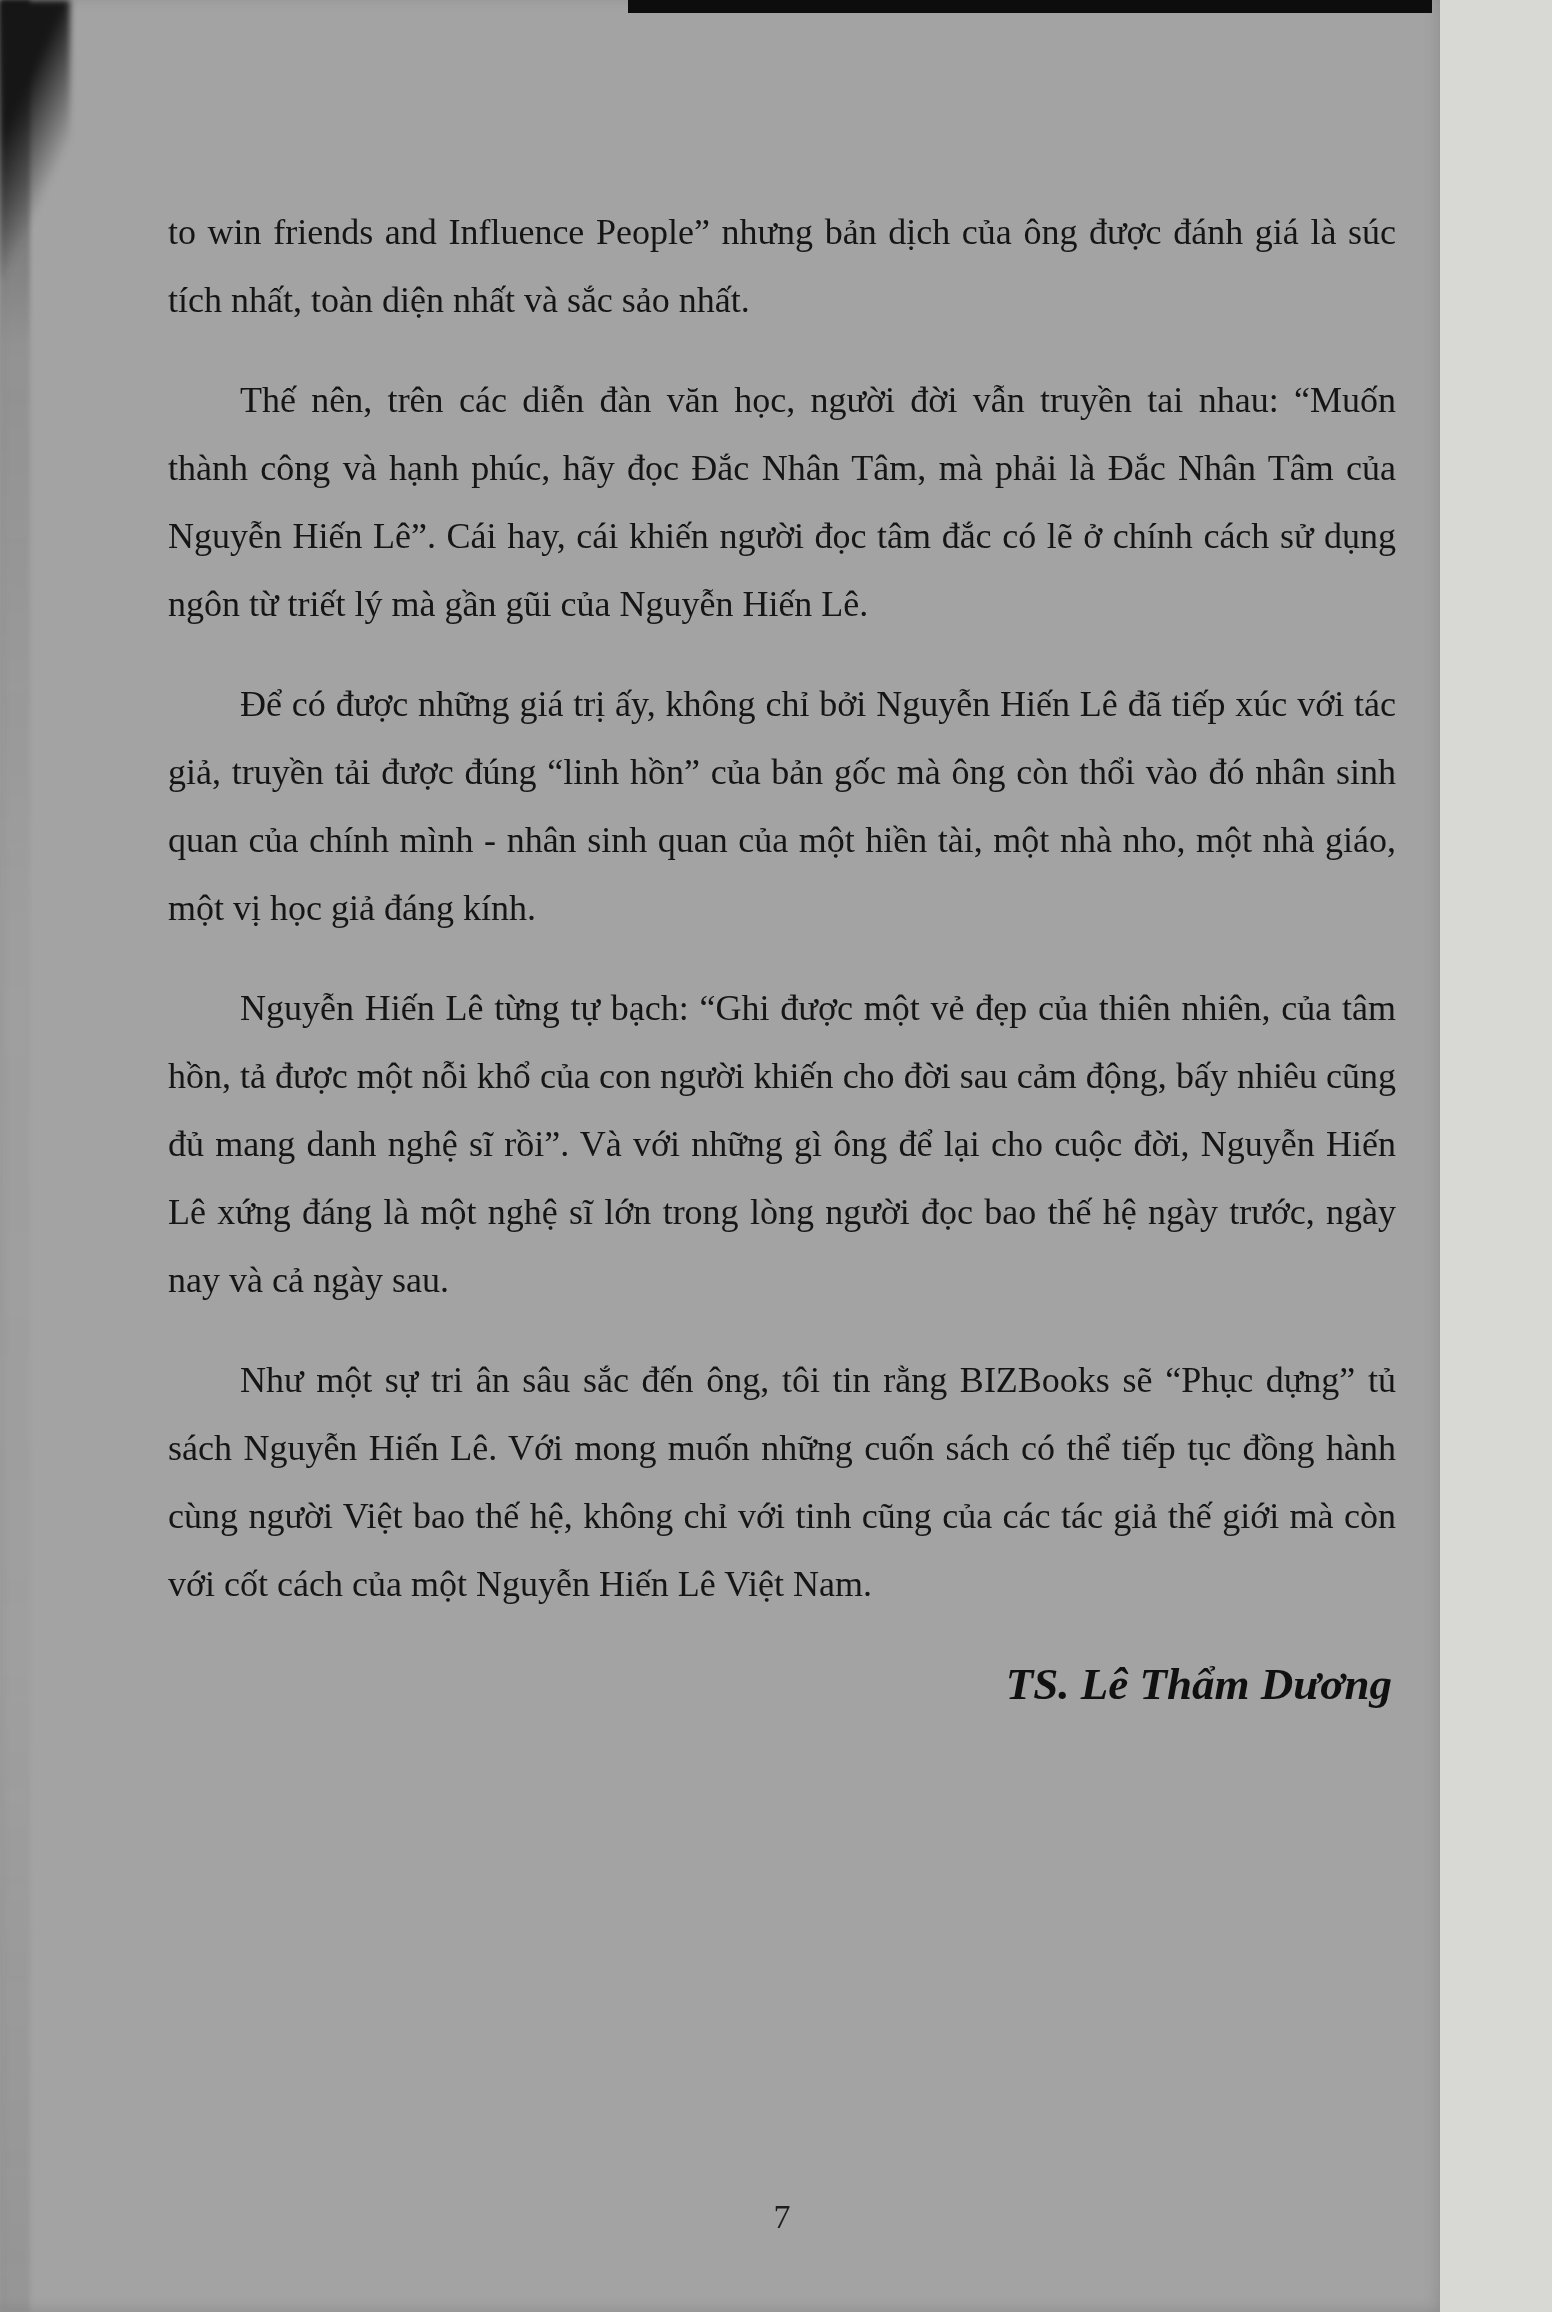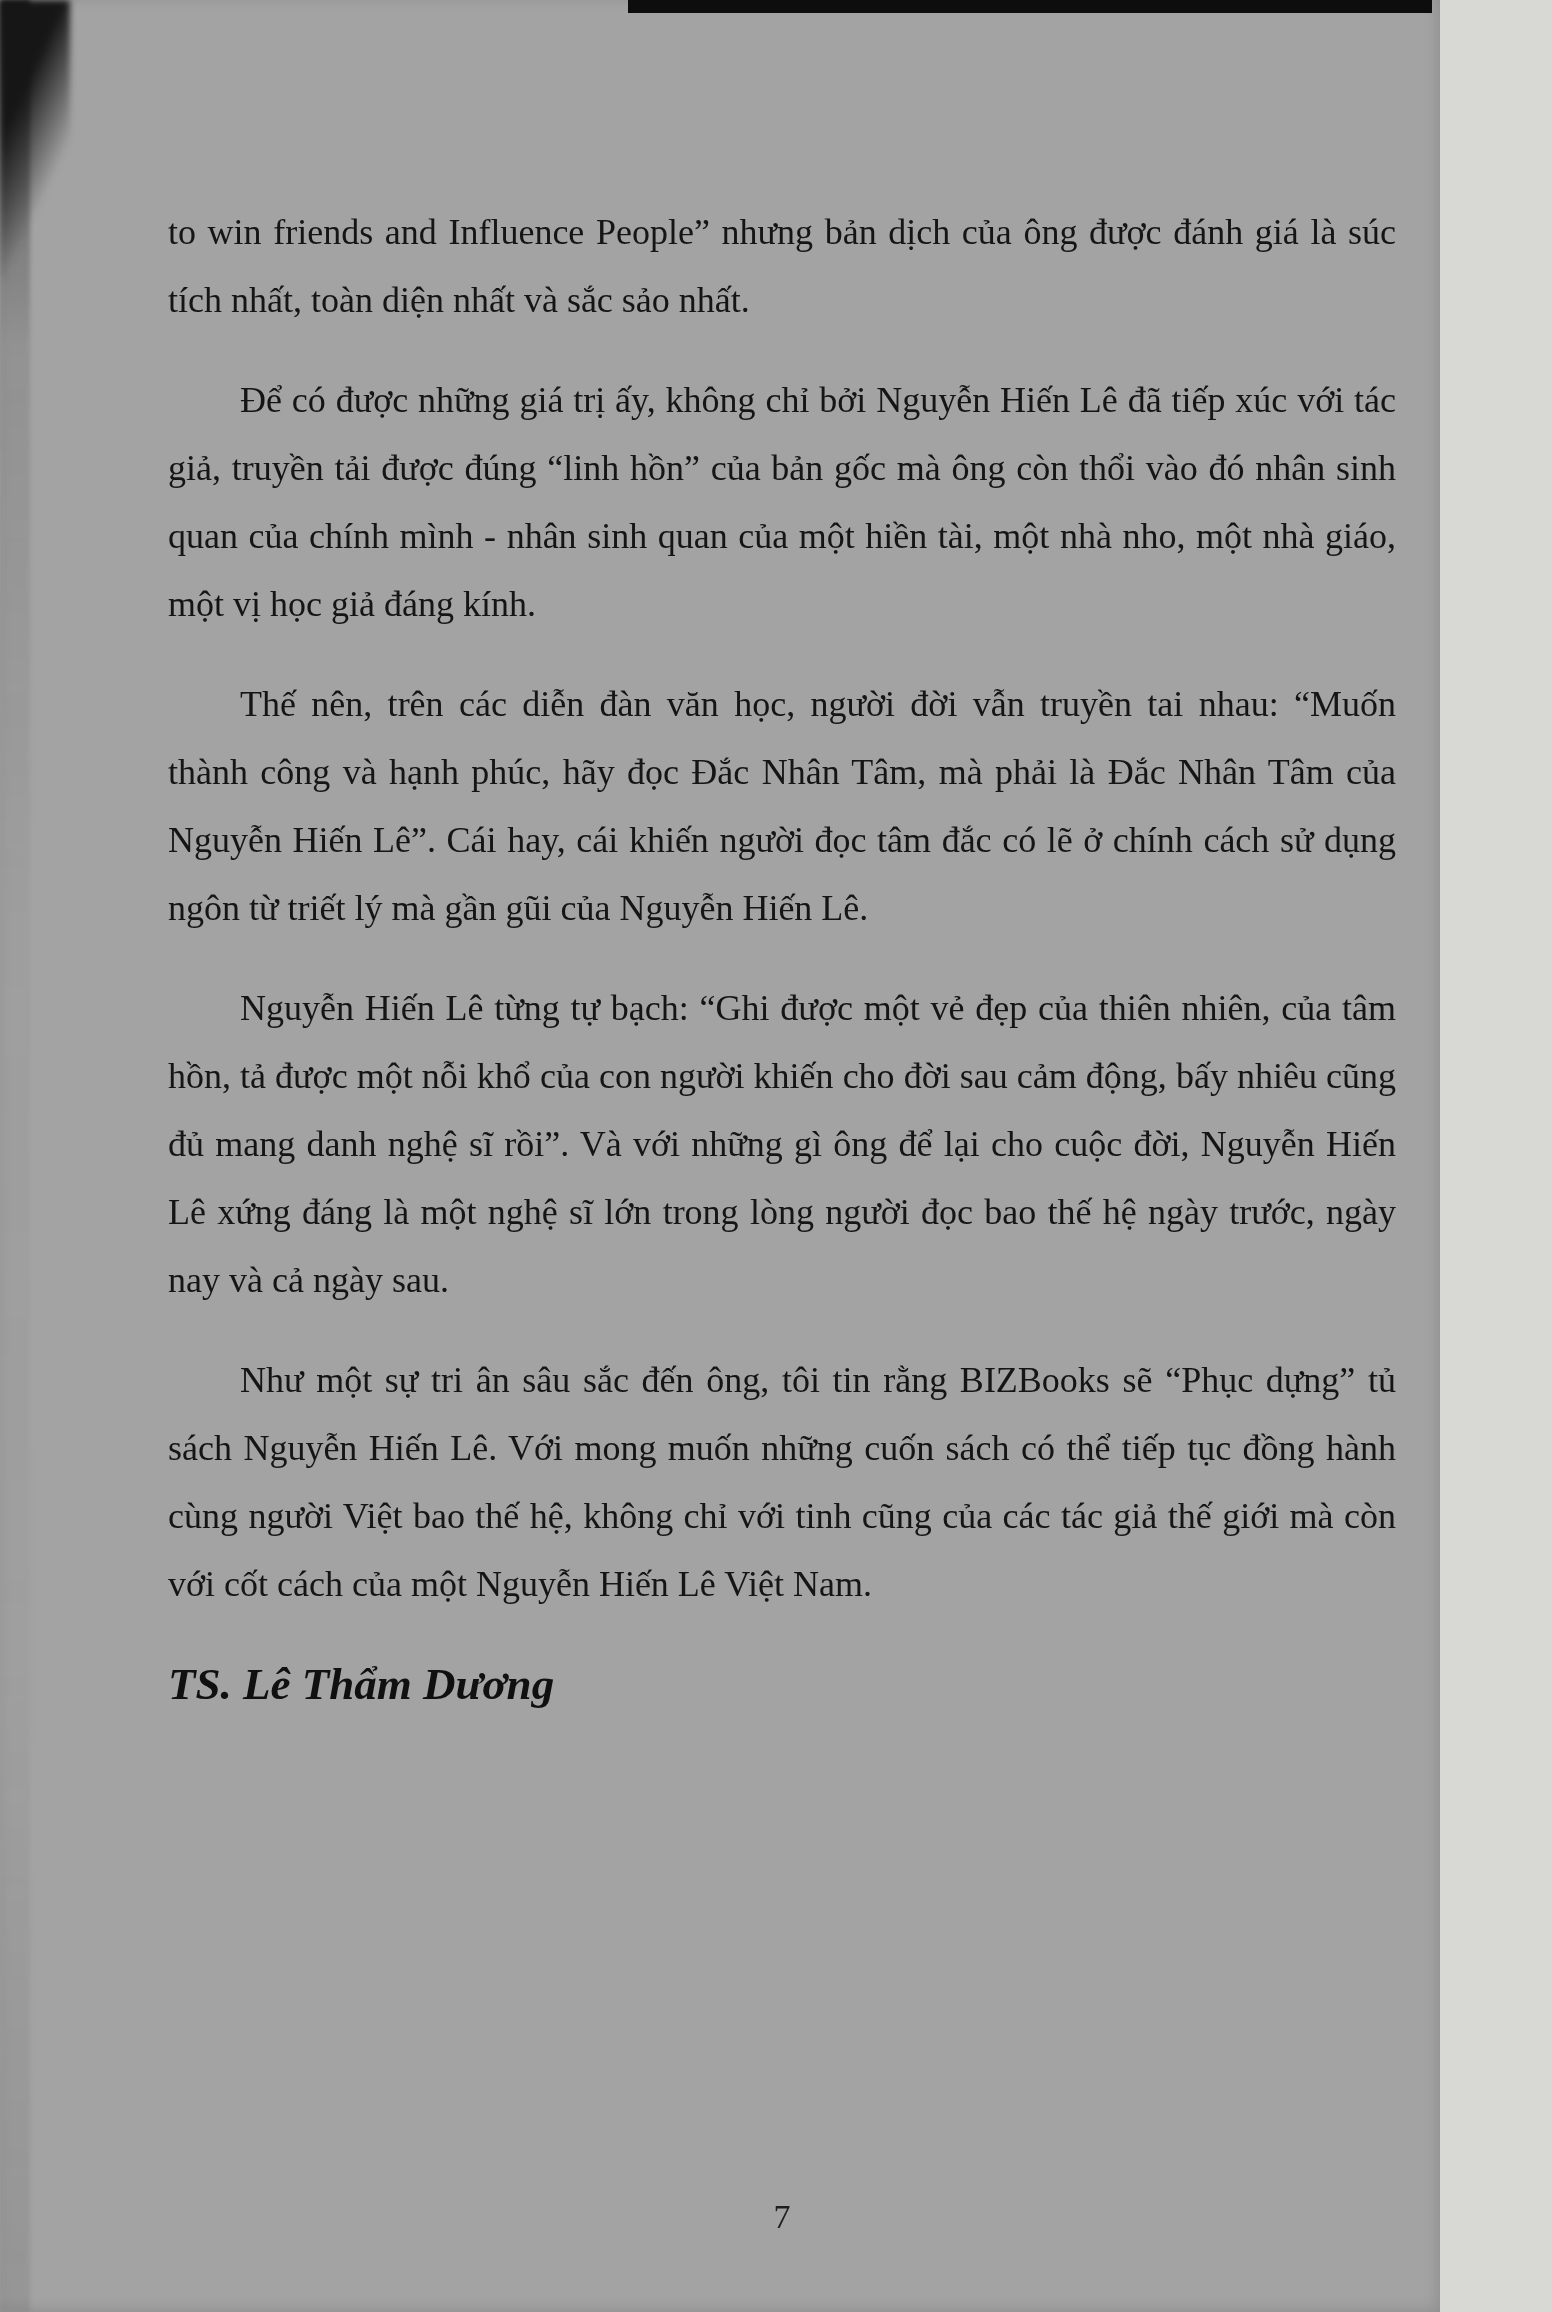--- a/index.html
+++ b/index.html
@@ -64,20 +64,21 @@
     text-align: justify;
   }
   .para {
     margin: 0 0 32px 0;
   }
   .para.indent {
     text-indent: 72px;
   }
   .signature {
     margin-top: 20px;
+    text-align: right;
     font-size: 45px;
     font-weight: bold;
     font-style: italic;
     color: #101010;
     padding-right: 4px;
   }
   .page-number {
     position: absolute;
     bottom: 76px;
     left: 168px;
@@ -91,22 +92,22 @@
 <body>
 
 <div class="page">
 
   <div class="top-bar"></div>
   <div class="spine"></div>
   <div class="spine-wedge"></div>
 
   <div class="text-block">
     <p class="para">to win friends and Influence People” nhưng bản dịch của ông được đánh giá là súc tích nhất, toàn diện nhất và sắc sảo nhất.</p>
+    <p class="para indent">Thế nên, trên các diễn đàn văn học, người đời vẫn truyền tai nhau: “Muốn thành công và hạnh phúc, hãy đọc Đắc Nhân Tâm, mà phải là Đắc Nhân Tâm của Nguyễn Hiến Lê”. Cái hay, cái khiến người đọc tâm đắc có lẽ ở chính cách sử dụng ngôn từ triết lý mà gần gũi của Nguyễn Hiến Lê.</p>
     <p class="para indent">Để có được những giá trị ấy, không chỉ bởi Nguyễn Hiến Lê đã tiếp xúc với tác giả, truyền tải được đúng “linh hồn” của bản gốc mà ông còn thổi vào đó nhân sinh quan của chính mình - nhân sinh quan của một hiền tài, một nhà nho, một nhà giáo, một vị học giả đáng kính.</p>
-    <p class="para indent">Thế nên, trên các diễn đàn văn học, người đời vẫn truyền tai nhau: “Muốn thành công và hạnh phúc, hãy đọc Đắc Nhân Tâm, mà phải là Đắc Nhân Tâm của Nguyễn Hiến Lê”. Cái hay, cái khiến người đọc tâm đắc có lẽ ở chính cách sử dụng ngôn từ triết lý mà gần gũi của Nguyễn Hiến Lê.</p>
     <p class="para indent">Nguyễn Hiến Lê từng tự bạch: “Ghi được một vẻ đẹp của thiên nhiên, của tâm hồn, tả được một nỗi khổ của con người khiến cho đời sau cảm động, bấy nhiêu cũng đủ mang danh nghệ sĩ rồi”. Và với những gì ông để lại cho cuộc đời, Nguyễn Hiến Lê xứng đáng là một nghệ sĩ lớn trong lòng người đọc bao thế hệ ngày trước, ngày nay và cả ngày sau.</p>
     <p class="para indent">Như một sự tri ân sâu sắc đến ông, tôi tin rằng BIZBooks sẽ “Phục dựng” tủ sách Nguyễn Hiến Lê. Với mong muốn những cuốn sách có thể tiếp tục đồng hành cùng người Việt bao thế hệ, không chỉ với tinh cũng của các tác giả thế giới mà còn với cốt cách của một Nguyễn Hiến Lê Việt Nam.</p>
     <div class="signature">TS. Lê Thẩm Dương</div>
   </div>
 
   <div class="page-number">7</div>
 
 </div>
 
 </body></html>

